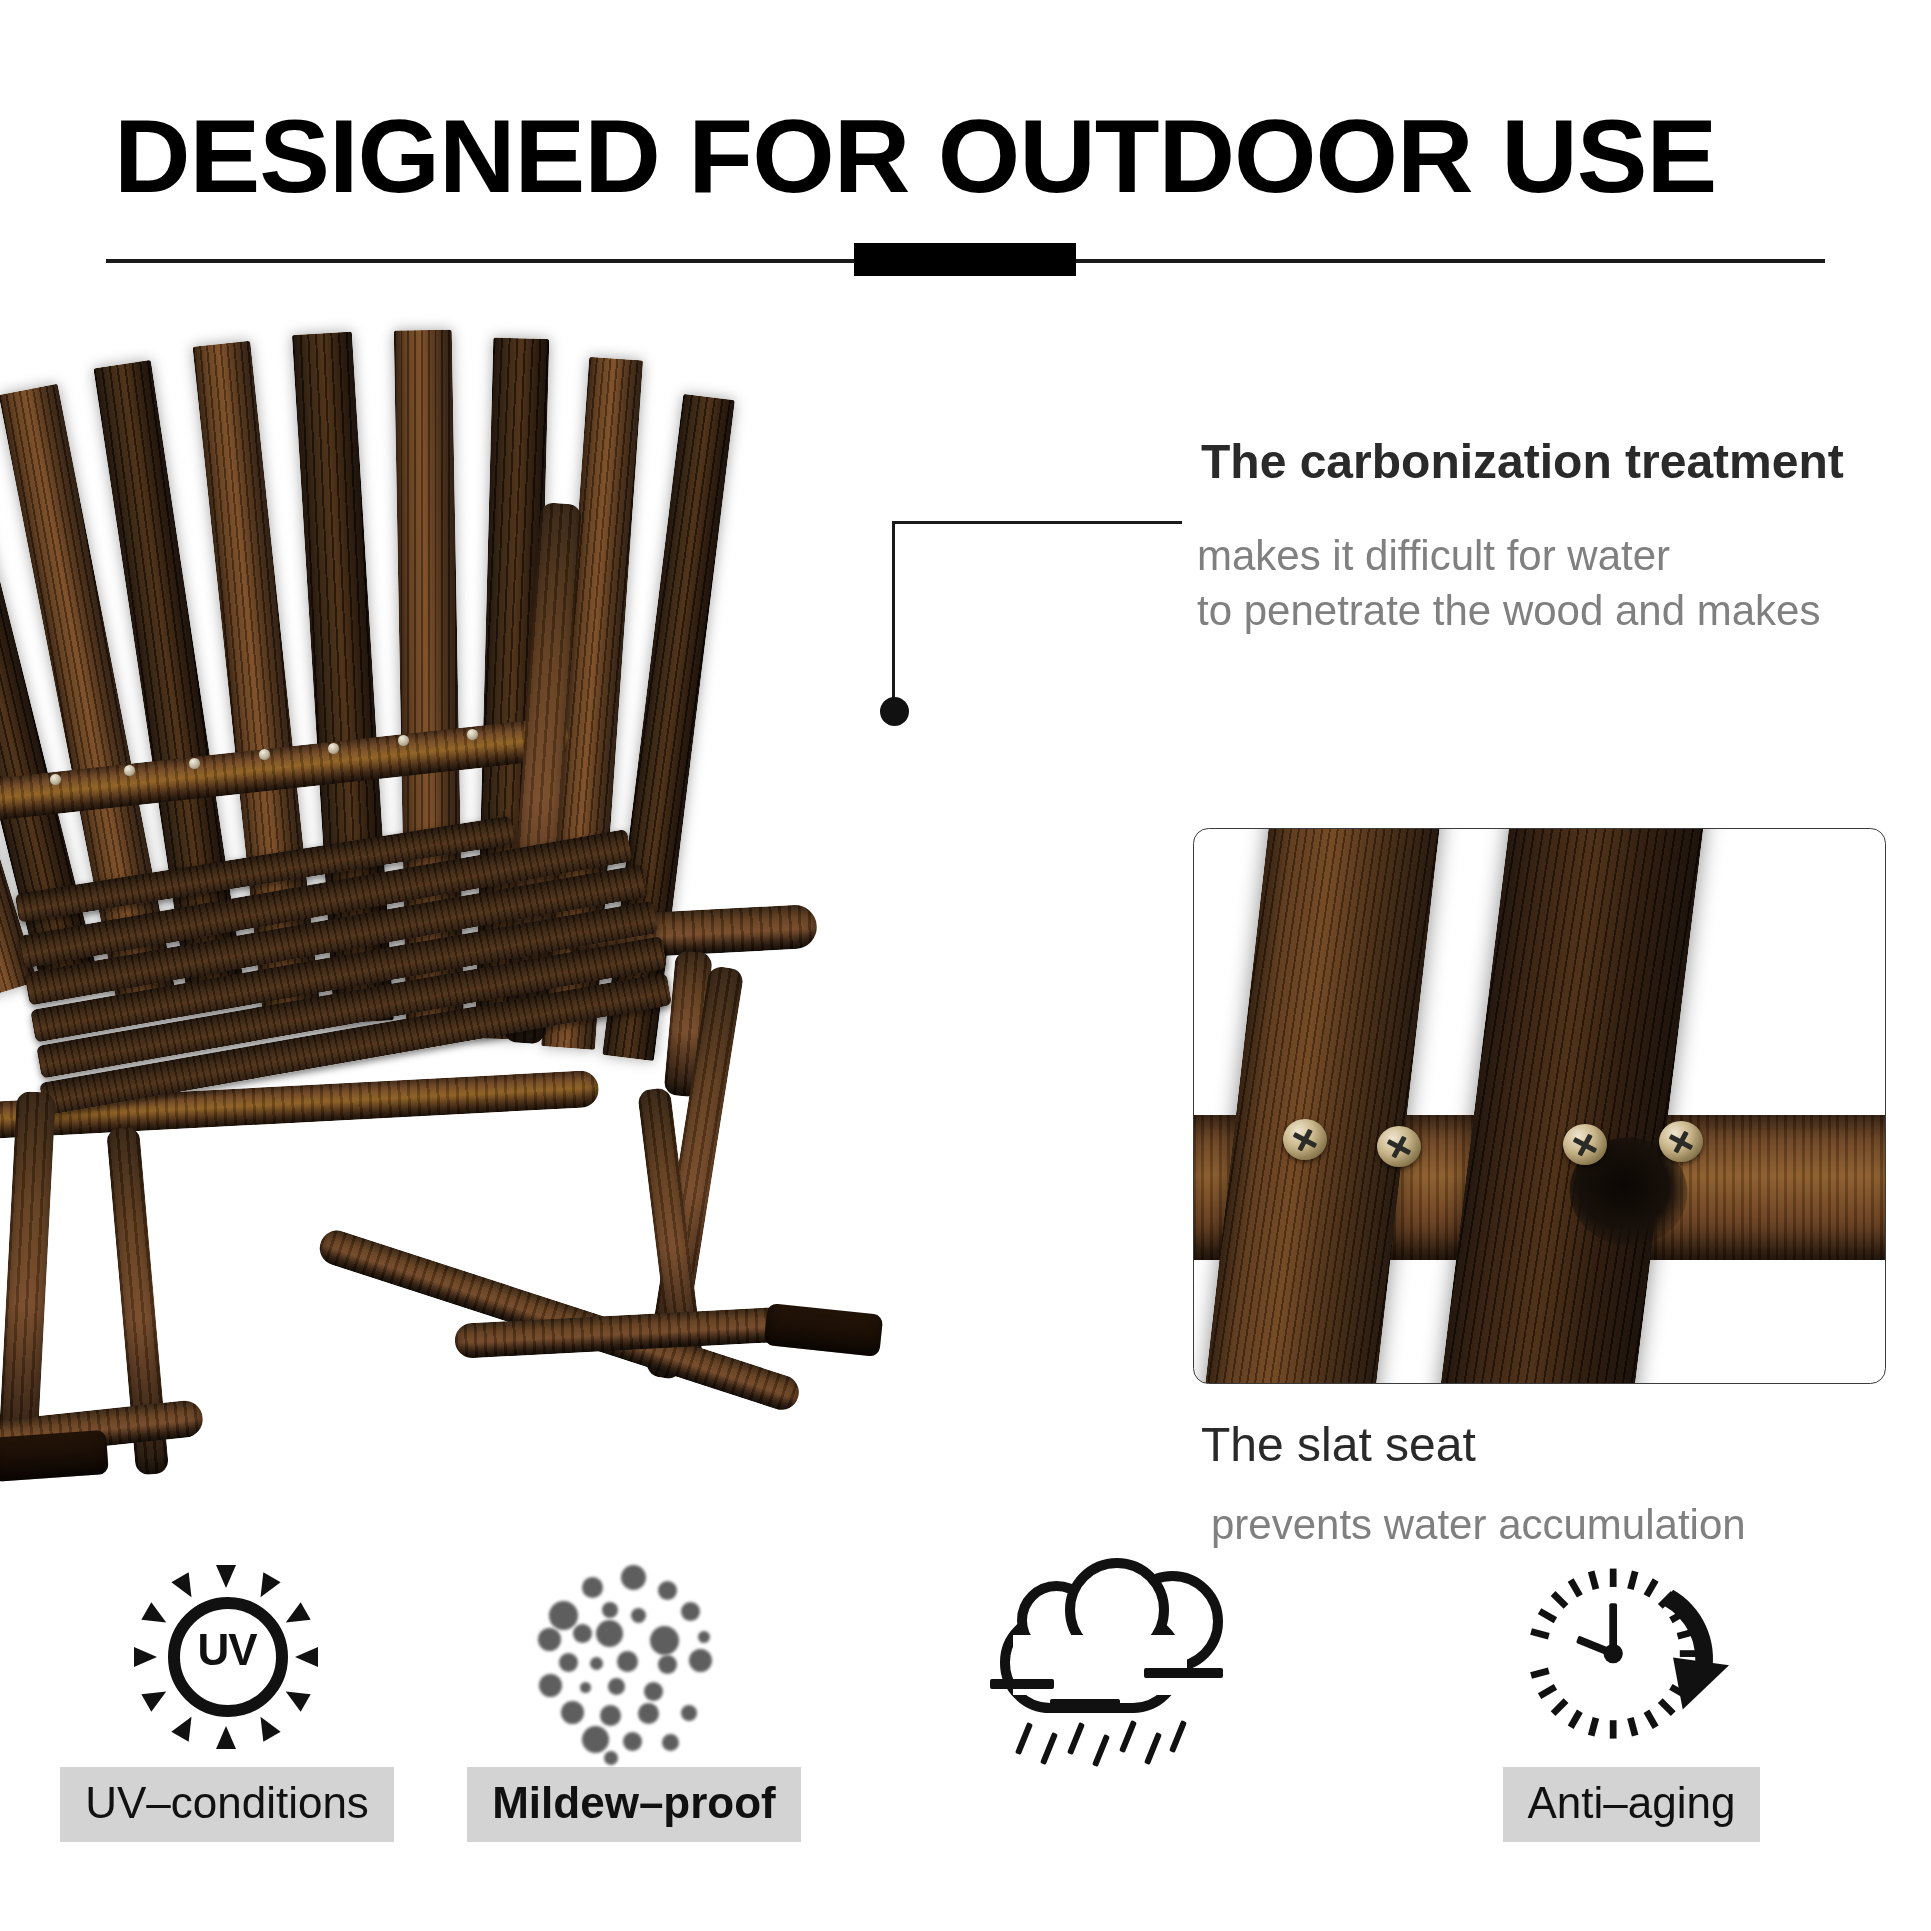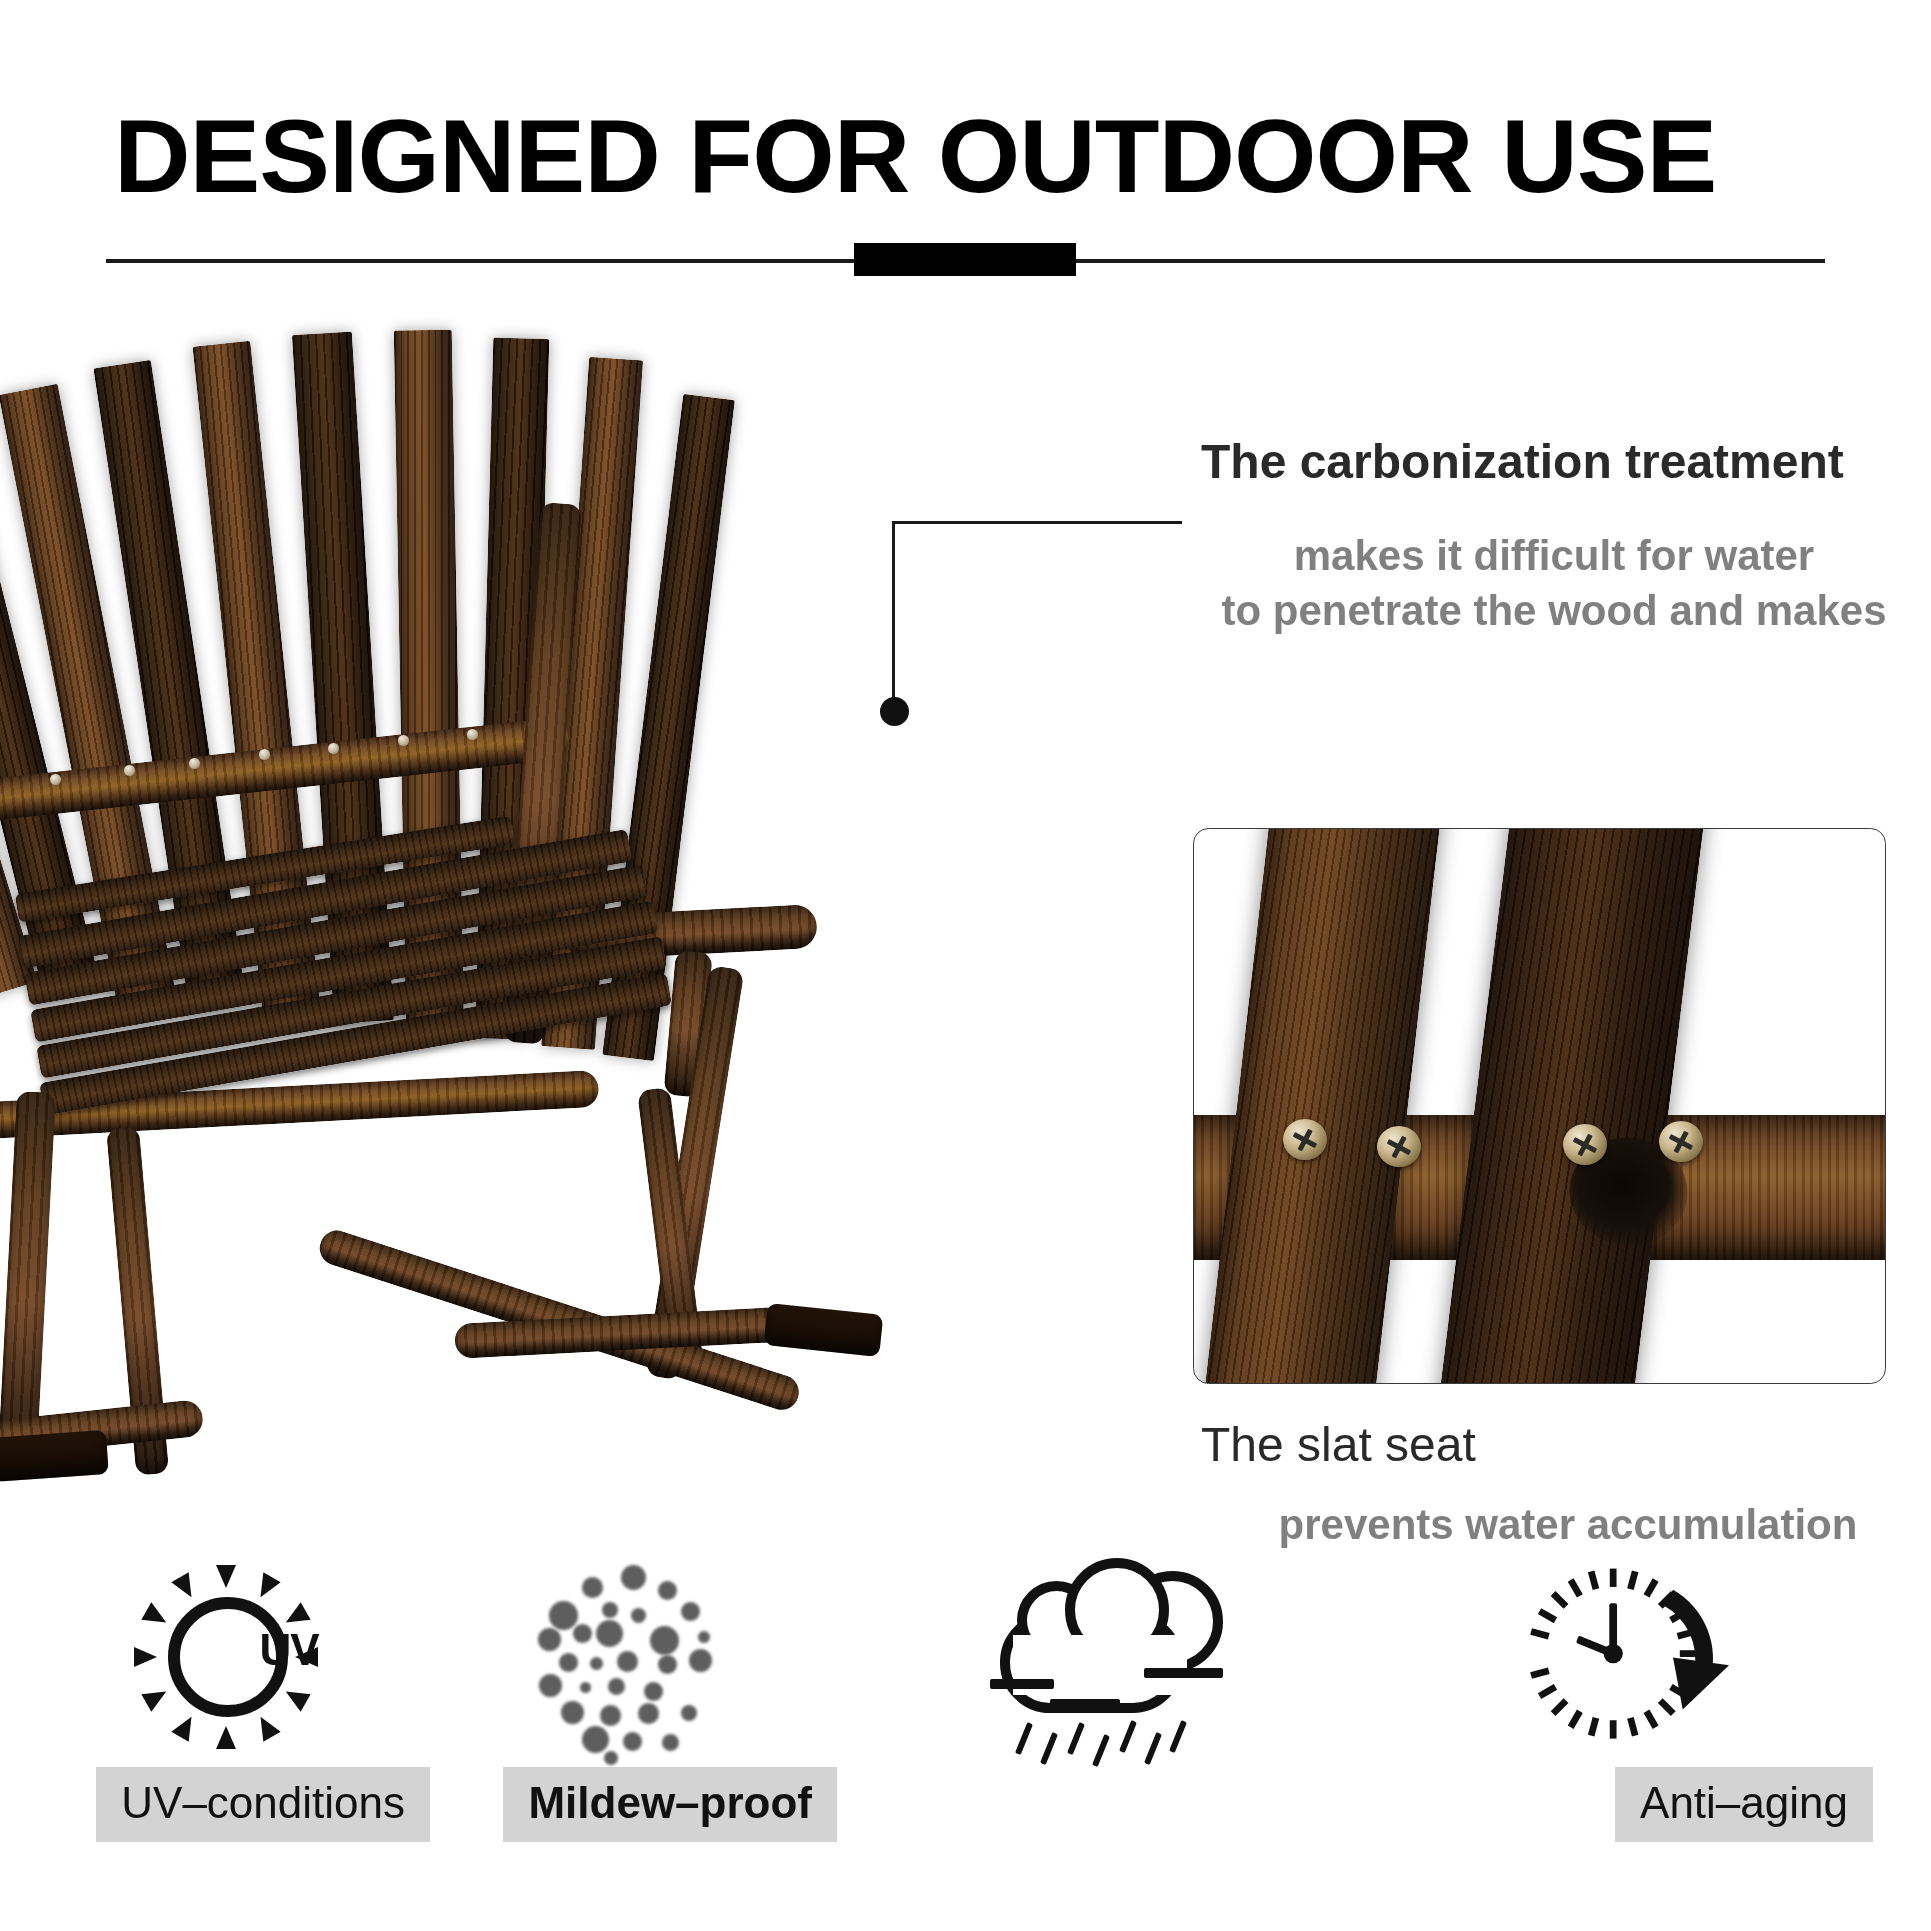--- a/index.html
+++ b/index.html
@@ -16,21 +16,21 @@
   #divider{position:absolute;left:106px;top:259px;width:1719px;height:3.9px;background:#1a1a1a;}
   #divider-block{position:absolute;left:854px;top:243px;width:222px;height:33px;background:#000;}
 
   
   #callout-line{position:absolute;left:892px;top:521px;width:2.9px;height:191px;background:#1a1a1a;}
   #callout-line-h{position:absolute;left:892px;top:521px;width:290px;height:2.9px;background:#1a1a1a;}
   #callout-dot{position:absolute;left:880px;top:697px;width:29px;height:29px;border-radius:50%;background:#111;}
 
   
   .txt-head{position:absolute;font-size:48px;color:#2a2a2a;font-weight:400;white-space:nowrap;}
-  .txt-body{position:absolute;font-size:42px;color:#808080;line-height:1.30;font-weight:700;text-align:center;}
+  .txt-body{position:absolute;font-size:42px;color:#808080;line-height:1.30;font-weight:400;}
 
   #carb-head{left:1201px;top:434px;font-weight:bold;}
   #carb-body{left:1197px;top:529px;width:714px;}
   #slat-head{left:1201px;top:1417px;}
   #slat-body{left:1211px;top:1498px;width:714px;}
 
   
   #detail-panel{
     position:absolute;left:1193px;top:828px;width:691px;height:554px;
     border:1.9px solid #3b3b3b;border-radius:15.4px;overflow:hidden;background:#fff;
@@ -113,21 +113,21 @@
     position:absolute;border-radius:6.8px;transform-origin:left center;
     background:
       repeating-linear-gradient(88deg,rgba(0,0,0,.26) 0 1.9px,rgba(255,255,255,.04) 1.9px 6.8px),
       linear-gradient(180deg,#1a0f06 0%,#3b2410 35%,#4d2f15 60%,#22140a 100%);
     box-shadow:0 2.9px 7.7px rgba(0,0,0,.5);
   }
   .nail{position:absolute;width:10.6px;height:10.6px;border-radius:50%;
     background:radial-gradient(circle at 35% 30%,#f2ede0,#b9ae94 60%,#6e6550 100%);}
 
   
-  .feature{position:absolute;top:1545px;width:406px;text-align:right;}
+  .feature{position:absolute;top:1545px;width:406px;text-align:center;}
   .feat-icon{height:222px;display:flex;align-items:center;justify-content:center;}
   .chip{
     display:inline-block;background:#d3d3d3;color:#111;font-size:44px;
     padding:13.5px 25px 17.4px 25px;white-space:nowrap;line-height:1.0;
   }
   #feature-1{left:24px;}
   #feature-2{left:431px;font-weight:bold;}
   #feature-3{left:850px;width:521px;}
   #feature-4{left:1390px;width:483px;}
 

